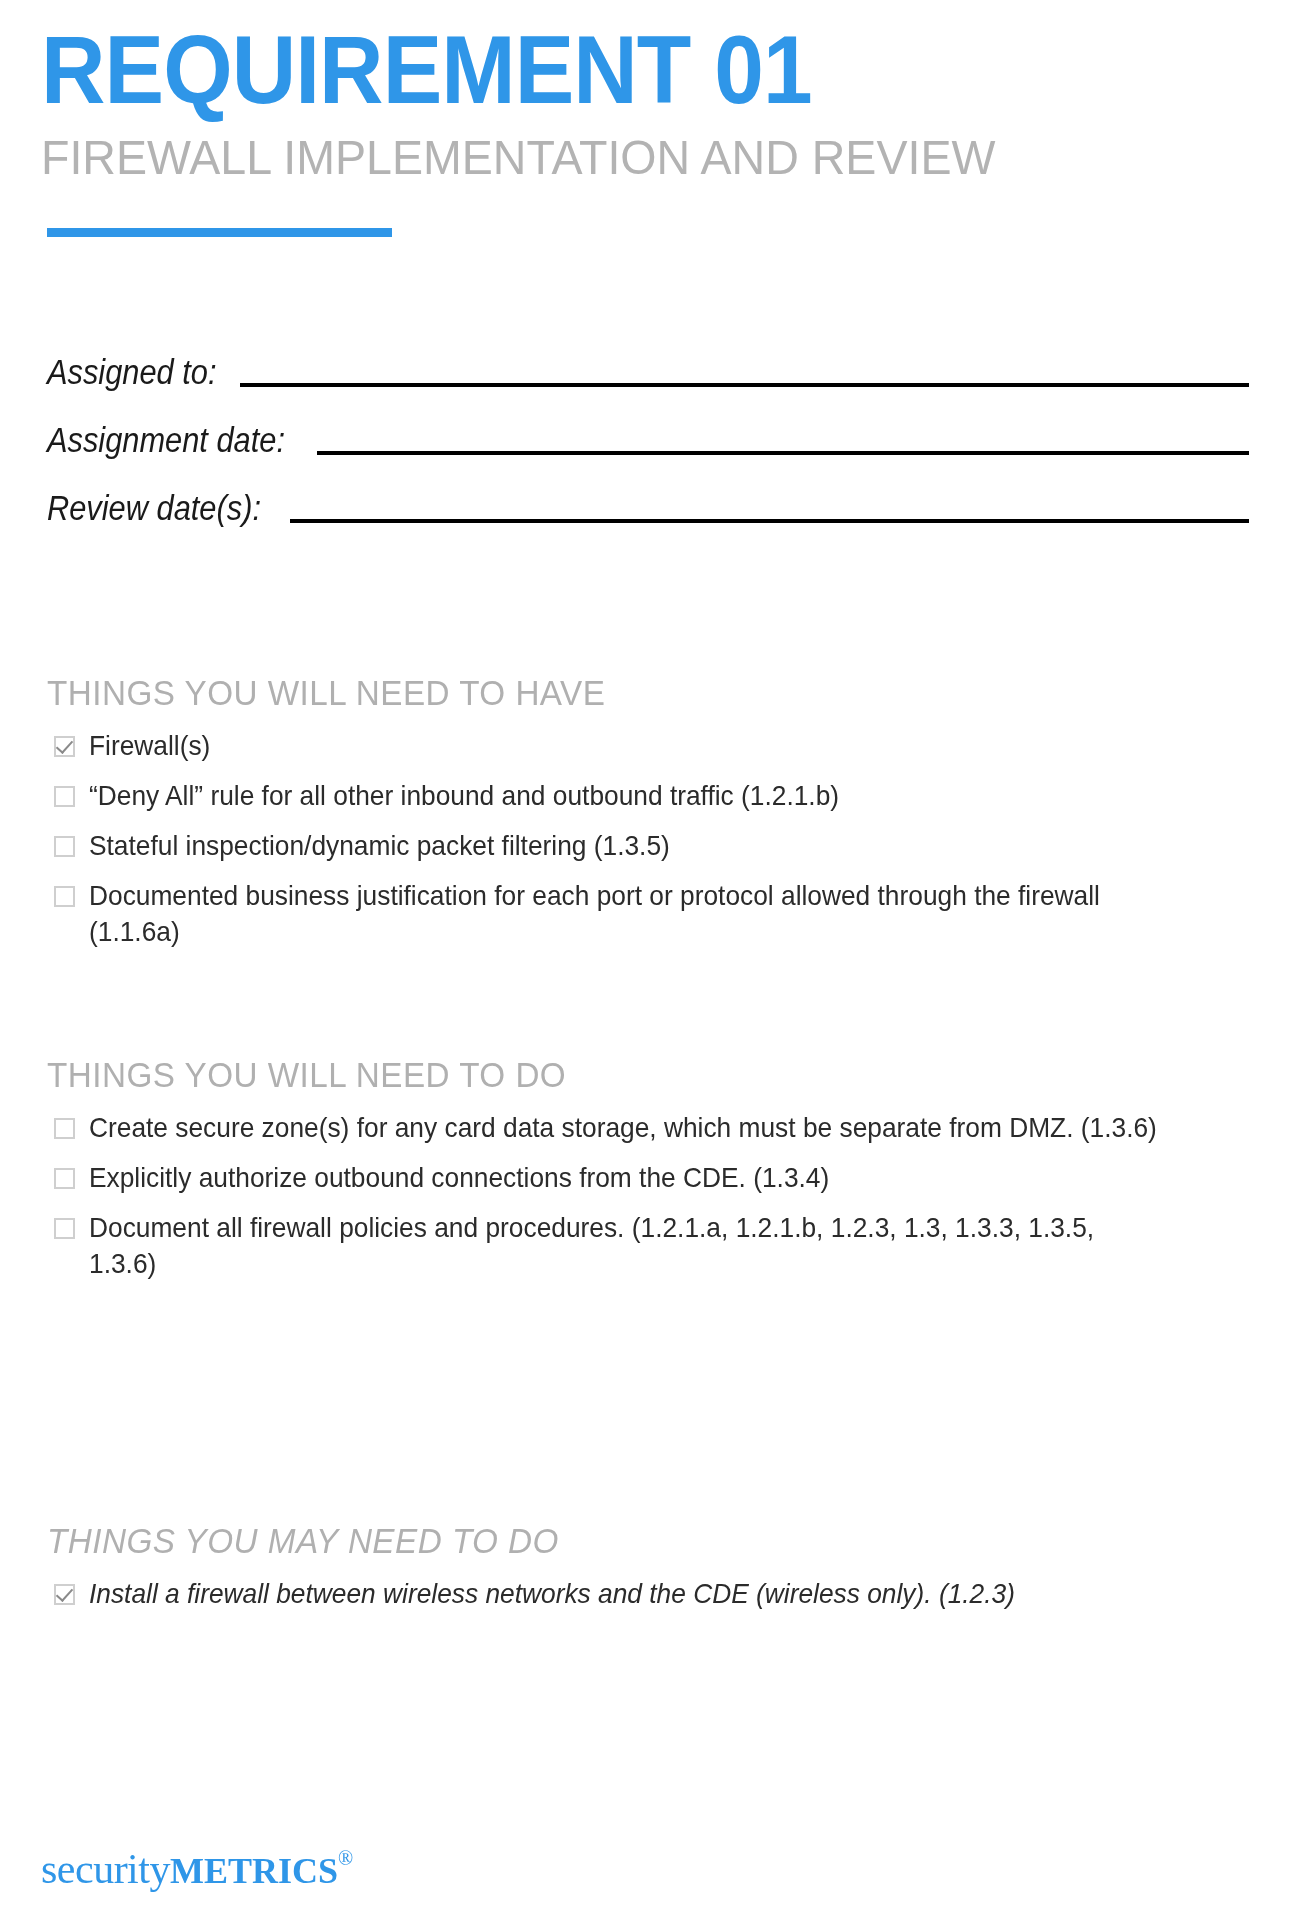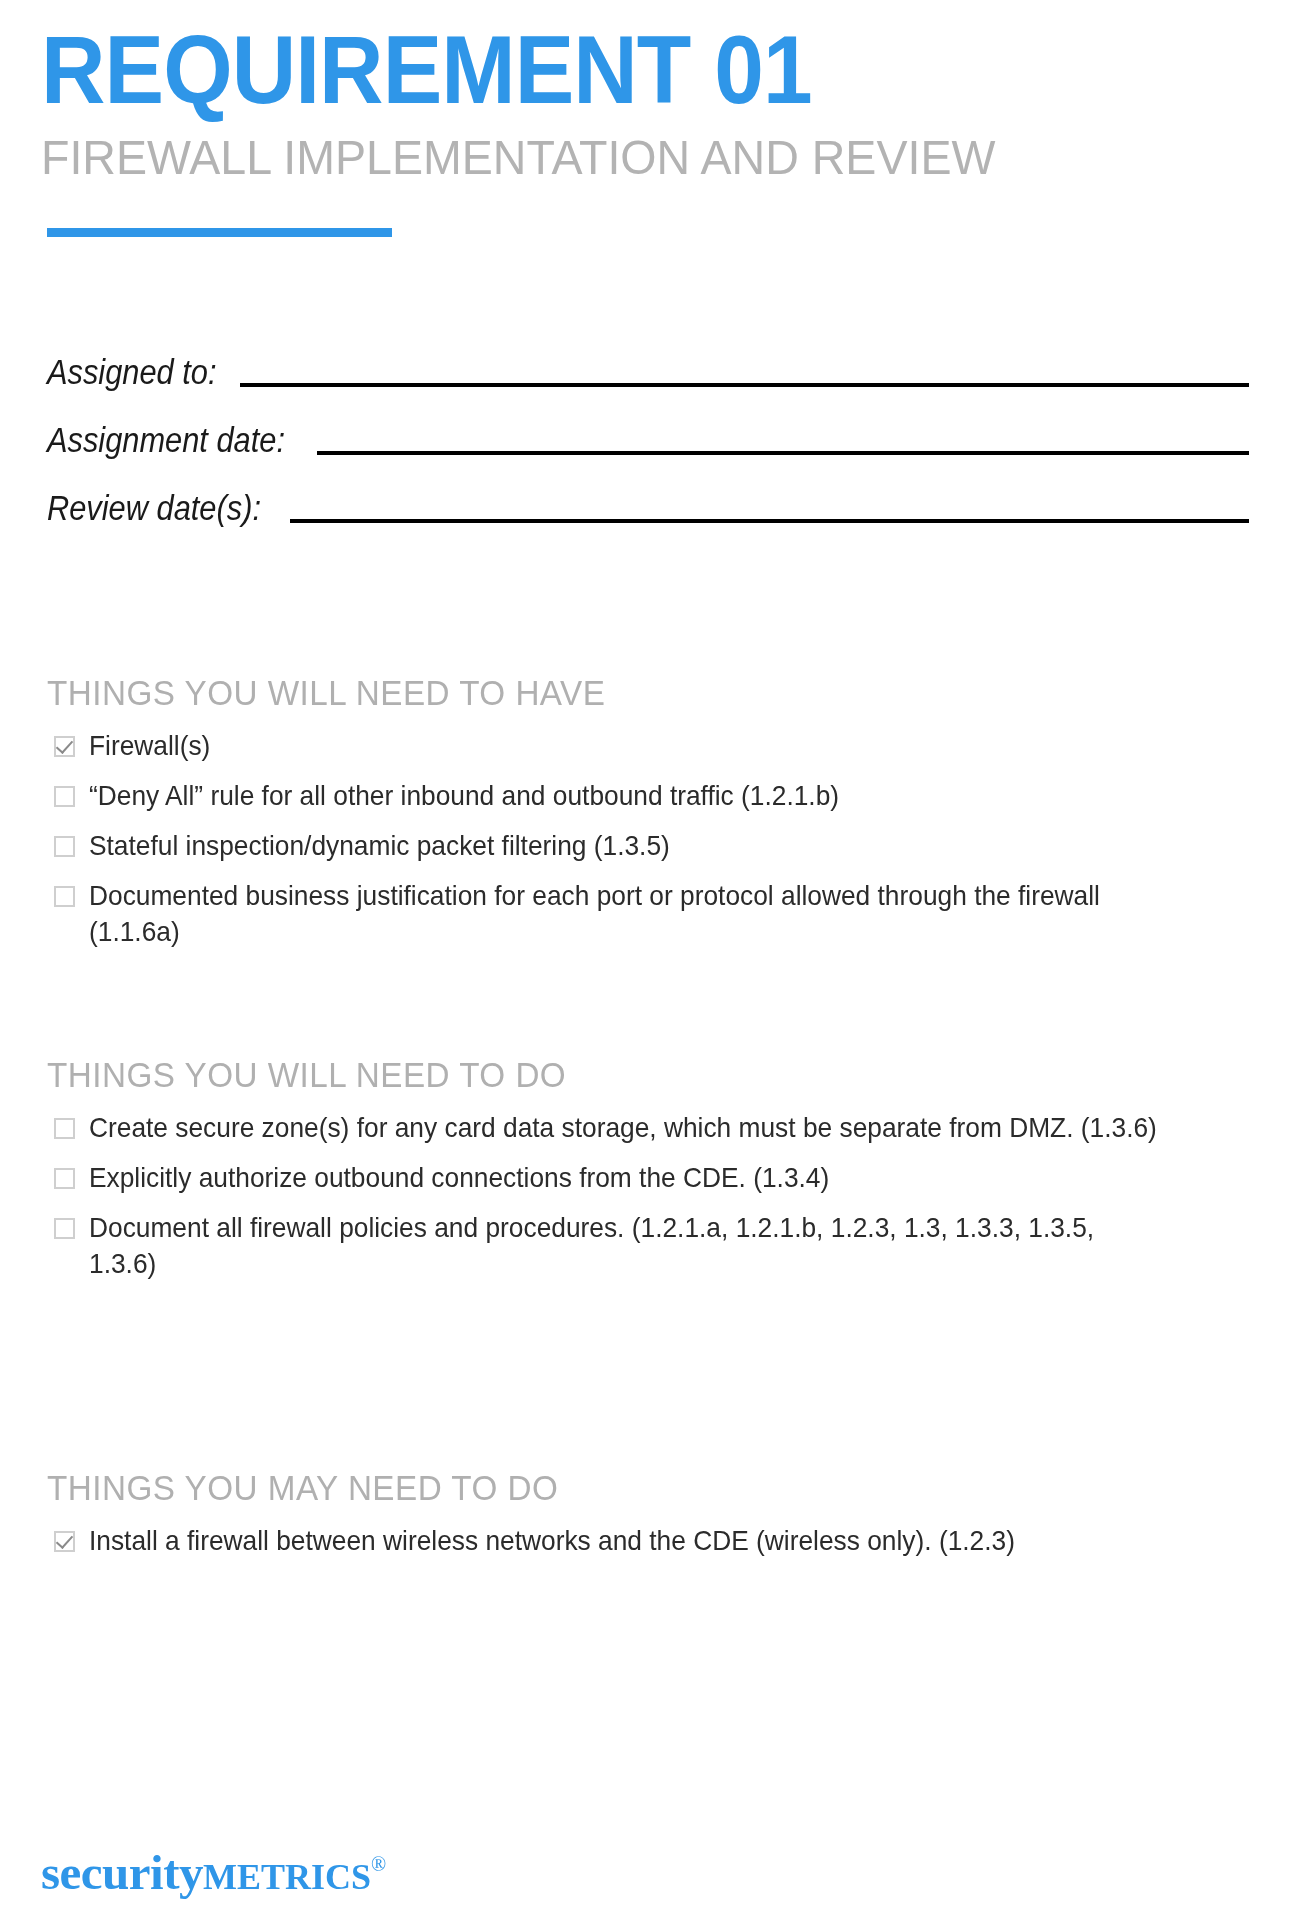--- a/index.html
+++ b/index.html
@@ -155,22 +155,22 @@
     left: 41px;
     top: 1848px;
   }
   .logo {
     font-family: "Liberation Serif", serif;
     color: #2f96e8;
     white-space: nowrap;
     line-height: 1;
   }
   .logo .logo-a {
-    font-size: 49px;
-    font-weight: bold;
+    font-size: 42px;
+    font-weight: normal;
     letter-spacing: -0.5px;
     text-align: center;
   }
   .logo .logo-b {
     font-size: 36px;
     font-weight: bold;
     letter-spacing: 0px;
   }
   .logo .logo-mark {
     font-size: 20px;
@@ -240,21 +240,21 @@
         <span class="checkbox"></span>
         <span class="check-text">Explicitly authorize outbound connections from the CDE. (1.3.4)</span>
       </li>
       <li class="check-item">
         <span class="checkbox"></span>
         <span class="check-text">Document all firewall policies and procedures. (1.2.1.a, 1.2.1.b, 1.2.3, 1.3, 1.3.3, 1.3.5, 1.3.6)</span>
       </li>
     </ul>
   </div>
 
-  <div class="section" style="top:1467px;">
+  <div class="section" style="top:1520px;font-style:italic;">
     <div class="section-title">THINGS YOU MAY NEED TO DO</div>
     <ul class="check-list">
       <li class="check-item">
         <span class="checkbox checked"></span>
         <span class="check-text">Install a firewall between wireless networks and the CDE (wireless only). (1.2.3)</span>
       </li>
     </ul>
   </div>
 
   <div class="footer">

